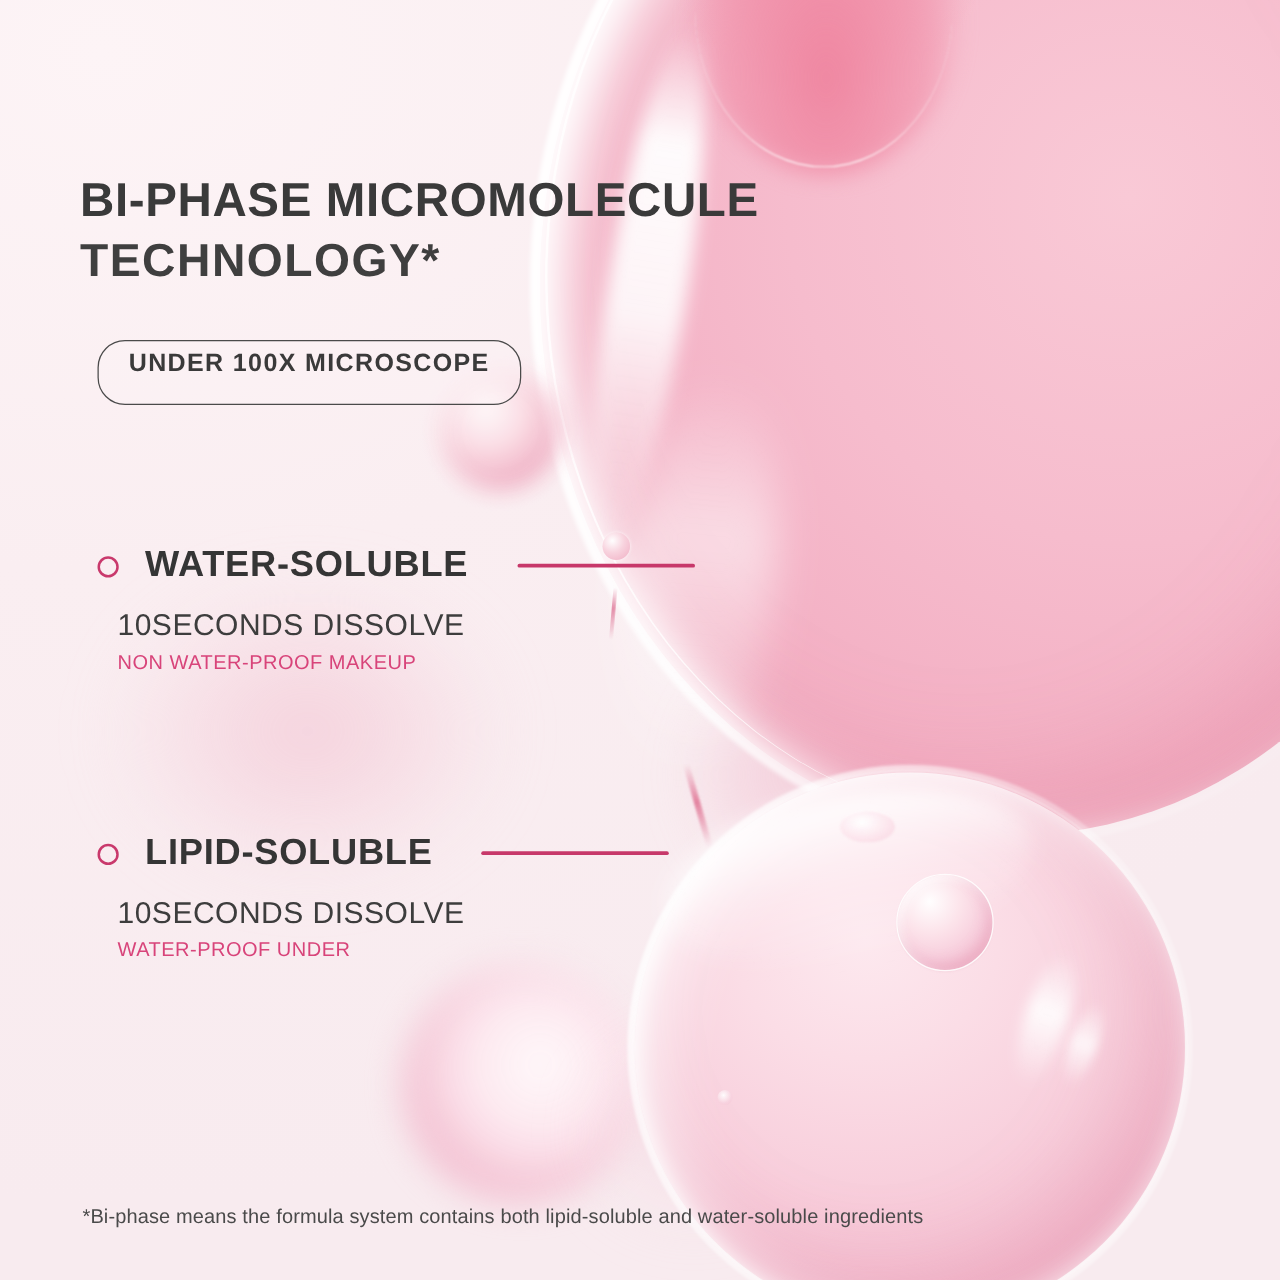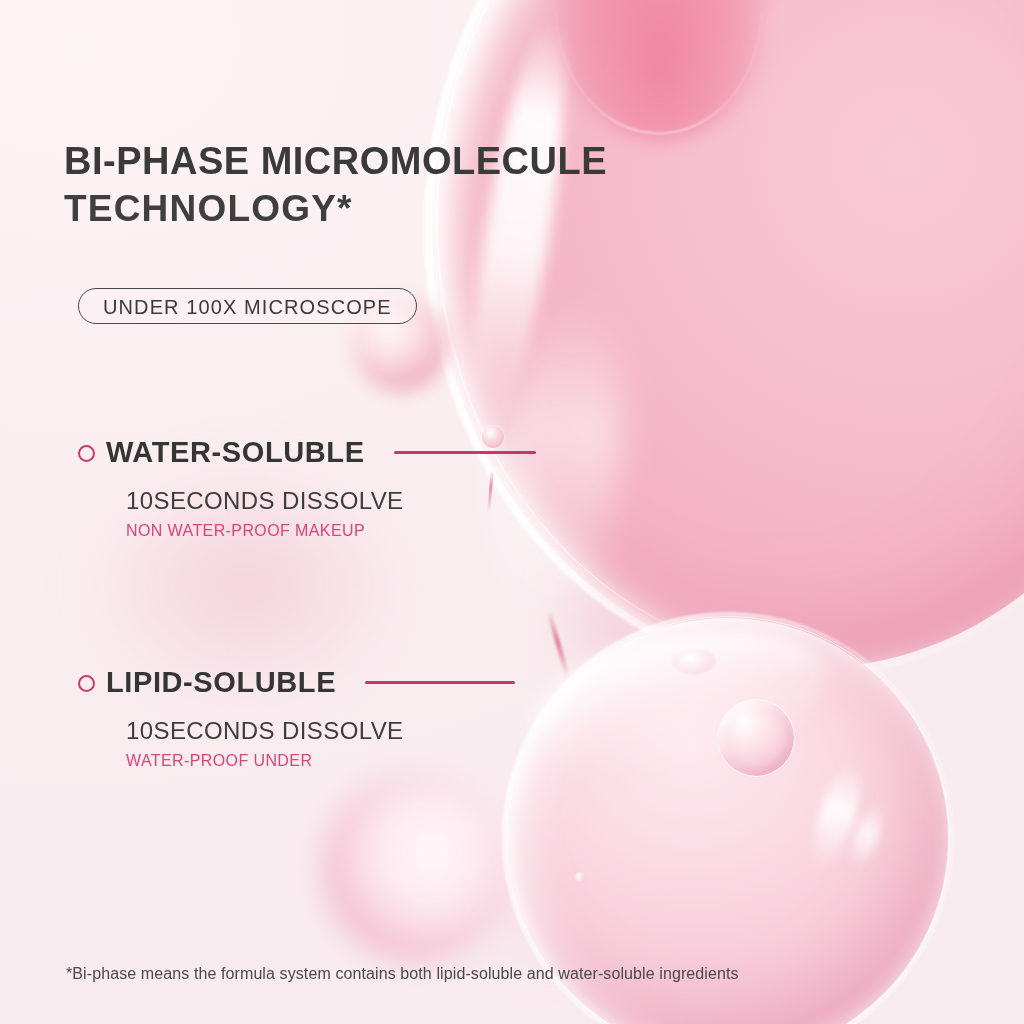--- a/index.html
+++ b/index.html
@@ -258,39 +258,40 @@
     display:block;
     font-weight:700;
     font-size:37px;
     letter-spacing:1.2px;
     margin-top:9px;
     color:#3f3f3f;
   }
 
   .badge {
     position:absolute;
-    left:78px; top:288px;
+    left:78px; top:272px;
     border:1.6px solid #4a4a4a;
     border-radius:22px;
-    padding:7px 24px 4px;
+    padding:7px 24px 20px;
     font-size:20px;
     letter-spacing:1.1px;
     color:#3a3a3a;
     background:rgba(252,244,247,.35);
     white-space:nowrap;
+    font-weight:bold;
   }
 
   .feature { position:absolute; left:78px; }
   .feature-1 { top:436px; }
   .feature-2 { top:666px; }
 
   .feature-head {
     display:flex;
     align-items:center;
-    gap:11px;
+    gap:21px;
     white-space:nowrap;
   }
   .bullet {
     width:17px; height:17px;
     border-radius:50%;
     border:2.6px solid #c9396c;
     flex:0 0 auto;
     margin-top:2px;
   }
   .feature-title {
@@ -304,21 +305,21 @@
     background:#c7386a;
     border-radius:2px;
     flex:0 0 auto;
     margin-left:18px;
   }
   .rule-1 { width:142px; }
   .rule-2 { width:150px; }
 
   .feature-lines {
     margin-top:16px;
-    margin-left:48px;
+    margin-left:16px;
     white-space:nowrap;
   }
   .line-dark {
     font-size:24px;
     color:#3d3d3d;
     letter-spacing:.4px;
     line-height:1.35;
   }
   .line-pink {
     font-size:16px;

